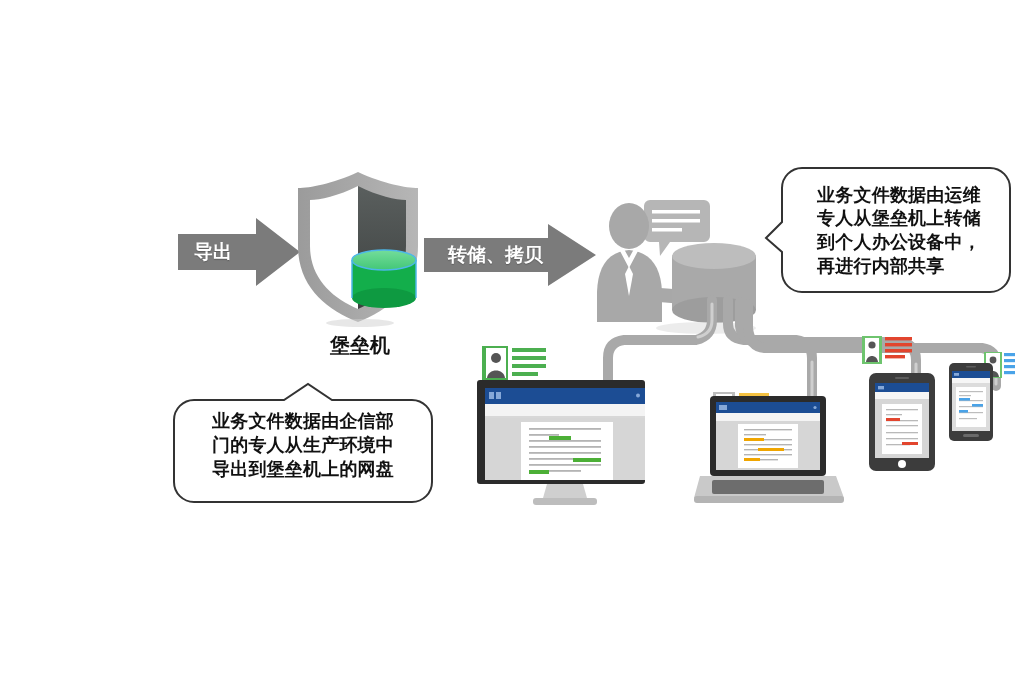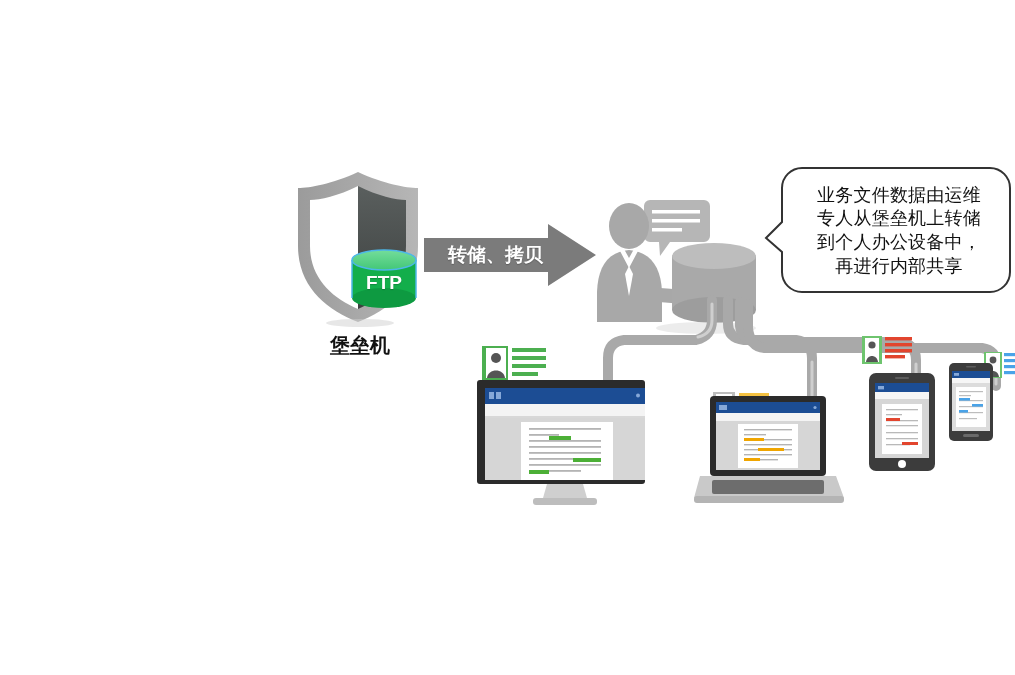--- a/index.html
+++ b/index.html
@@ -73,33 +73,39 @@
 
   
   .callout{position:absolute;box-sizing:border-box;}
   .callout .callout-body{
     position:absolute;left:0;top:0;width:100%;height:100%;
     display:flex;align-items:center;justify-content:center;
     box-sizing:border-box;
   }
   .callout p{
     margin:0;color:#111;font-size:18px;line-height:1.32;
-    text-align:center;letter-spacing:.2px;white-space:pre-line;
+    text-align:left;letter-spacing:.2px;white-space:pre-line;font-weight:bold;
   }
   #callout-right{left:764px;top:166px;width:248px;height:130px;}
   #callout-right .callout-body{padding:10px 14px 10px 36px;}
   #callout-left{left:172px;top:382px;width:262px;height:122px;}
   #callout-left .callout-body{padding:16px 16px 10px 16px;}
 </style>
 </head>
 <body>
 
 <div id="stage">
 
 
+  <div class="arrow" id="arrow-export">
+    <svg width="122" height="72" viewBox="0 0 122 72">
+      <polygon points="0,18 78,18 78,2 122,36 78,70 78,54 0,54" fill="#7b7b7b"></polygon>
+    </svg>
+    <div class="arrow-text">导出</div>
+  </div>
 
   <div class="shield-wrap">
     <svg width="140" height="160" viewBox="0 0 140 160">
       <defs>
         <linearGradient id="gShLeft" x1="0" y1="0" x2="1" y2="0">
           <stop offset="0%" stop-color="#9b9b9b"></stop>
           <stop offset="100%" stop-color="#b6b6b6"></stop>
         </linearGradient>
         <linearGradient id="gShDark" x1="0" y1="0" x2="0" y2="1">
           <stop offset="0%" stop-color="#5a5f5e"></stop>
@@ -125,21 +131,20 @@
           <stop offset="100%" stop-color="#43c777"></stop>
         </linearGradient>
       </defs>
       <rect x="2" y="12" width="64" height="38" fill="#13ae4b"></rect>
       <ellipse cx="34" cy="50" rx="32" ry="10" fill="#0e9a41"></ellipse>
       <ellipse cx="34" cy="12" rx="32" ry="10" fill="url(#gFtpTop)" stroke="#4db7e8" stroke-width="1.5"></ellipse>
       <path d="M2 12 L2 50" stroke="#4db7e8" stroke-width="1.5" fill="none"></path>
       <path d="M66 12 L66 50" stroke="#4db7e8" stroke-width="1.5" fill="none"></path>
     </svg>
   </div>
-  <div class="ftp-text">FTP</div>
 
   <div class="bastion-label">堡垒机</div>
 
   <div class="arrow" id="arrow-copy">
     <svg width="172" height="66" viewBox="0 0 172 66">
       <polygon points="0,16 124,16 124,2 172,33 124,64 124,50 0,50" fill="#7b7b7b"></polygon>
     </svg>
     <div class="arrow-text">转储、拷贝</div>
   </div>
 
@@ -375,14 +380,24 @@
       <path d="M38 2 L226 2 A20 20 0 0 1 246 22 L246 106 A20 20 0 0 1 226 126 L38 126 A20 20 0 0 1 18 106 L18 86 L2 72 L18 56 L18 22 A20 20 0 0 1 38 2 Z" fill="#ffffff" stroke="#333333" stroke-width="2"></path>
     </svg>
     <div class="callout-body">
       <p>业务文件数据由运维
 专人从堡垒机上转储
 到个人办公设备中，
 再进行内部共享</p>
     </div>
   </div>
 
+  <div class="callout" id="callout-left">
+    <svg width="262" height="122" viewBox="0 0 262 122">
+      <path d="M22 18 L112 18 L136 2 L160 18 L240 18 A20 20 0 0 1 260 38 L260 100 A20 20 0 0 1 240 120 L22 120 A20 20 0 0 1 2 100 L2 38 A20 20 0 0 1 22 18 Z" fill="#ffffff" stroke="#333333" stroke-width="2"></path>
+    </svg>
+    <div class="callout-body">
+      <p>业务文件数据由企信部
+门的专人从生产环境中
+导出到堡垒机上的网盘</p>
+    </div>
+  </div>
 
 </div>
 
 </body></html>

